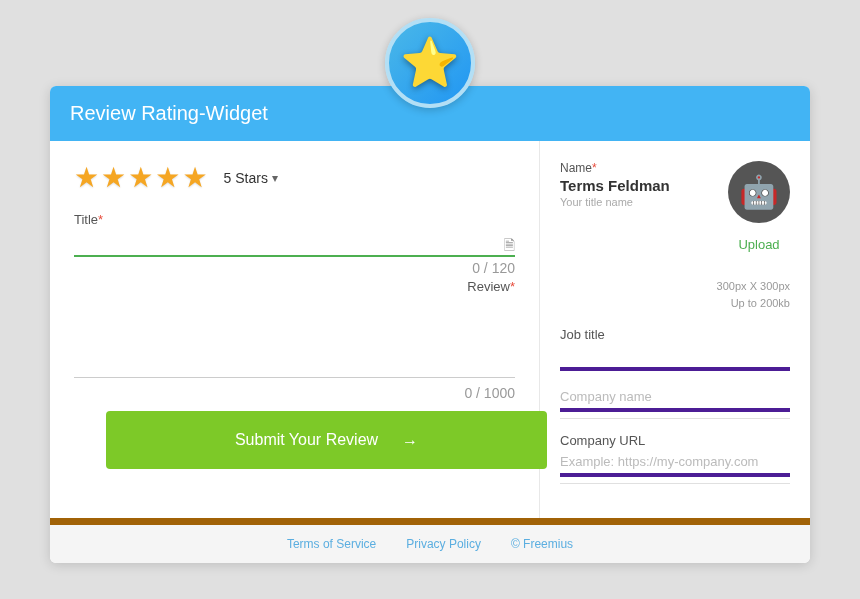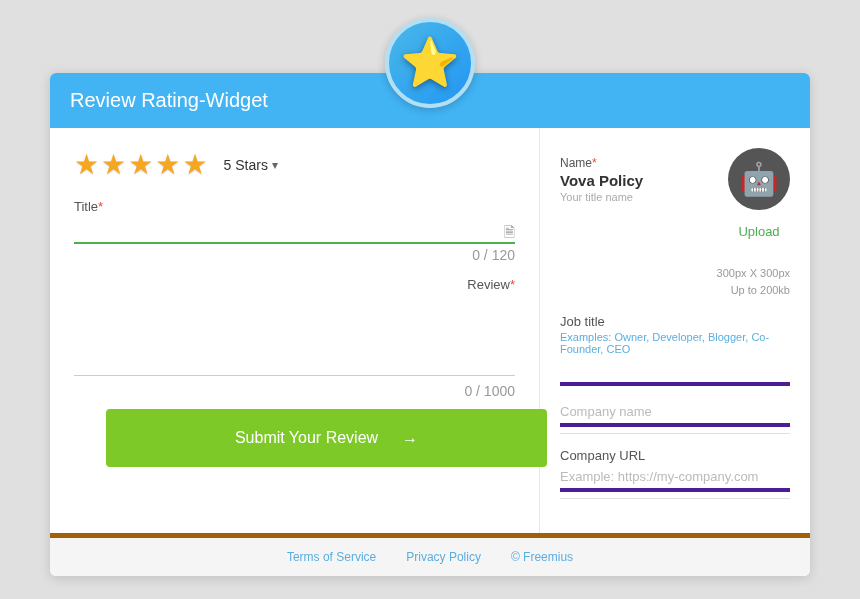--- a/index.html
+++ b/index.html
@@ -99,21 +99,21 @@
       cursor: pointer;
       padding: 4px 6px;
     }
 
     .dropdown-arrow {
       color: #666;
       font-size: 12px;
     }
 
     .field-group {
-      margin-bottom: 14px;
+      margin-bottom: 3px;
     }
 
     .field-label {
       font-size: 13px;
       color: #555;
       margin-bottom: 4px;
     }
 
     .required-star {
       color: #e74c3c;
@@ -193,21 +193,21 @@
     }
 
     
     .right-panel {
       width: 270px;
       padding: 20px 20px;
     }
 
     .profile-section {
       display: flex;
-      align-items: center;
+      align-items: flex-start;
       gap: 12px;
       margin-bottom: 14px;
     }
 
     .profile-info {
       flex: 1;
     }
 
     .field-label-sm {
       font-size: 12px;
@@ -291,21 +291,21 @@
       color: #bbb;
     }
 
     
     .widget-footer {
       background: #f5f5f5;
       padding: 12px 20px;
       display: flex;
       justify-content: center;
       gap: 30px;
-      border-top: 5px solid #a16207;
+      border-top: 7px solid #a16207;
     }
 
     .footer-link {
       font-size: 12px;
       color: #5baee0;
       text-decoration: none;
       cursor: pointer;
     }
 
     .footer-copy {
@@ -376,41 +376,40 @@
 
     </div>
 
     <div class="right-panel">
 
       <div class="profile-section">
         <div class="profile-info">
           <div class="field-label-sm">
             <span>Name</span><span class="required-star">*</span>
           </div>
-          <div class="profile-name">Vova Policy</div>
+          <div class="profile-name">Terms Feldman</div>
           <div class="full-name-hint">Your title name</div>
         </div>
         <div class="avatar">
           <span>🤖</span>
         </div>
       </div>
 
       <div style="display:flex;justify-content:flex-end;margin-bottom:4px;">
         <div>
           <span class="upload-btn">Upload</span>
           <div class="upload-info">
             <div>300px X 300px</div>
             <div>Up to 200kb</div>
           </div>
         </div>
       </div>
 
       <div class="right-field-group">
         <div class="right-field-label">Job title</div>
-        <div class="job-hint">Examples: Owner, Developer, Blogger, Co-Founder, CEO</div>
         <input type="text" class="right-input" style="">
       </div>
 
       <div class="right-field-group">
         <input type="text" class="right-input" placeholder="Company name" style="">
         <hr class="divider-line">
       </div>
 
       <div class="right-field-group">
         <div class="right-field-label">Company URL</div>

